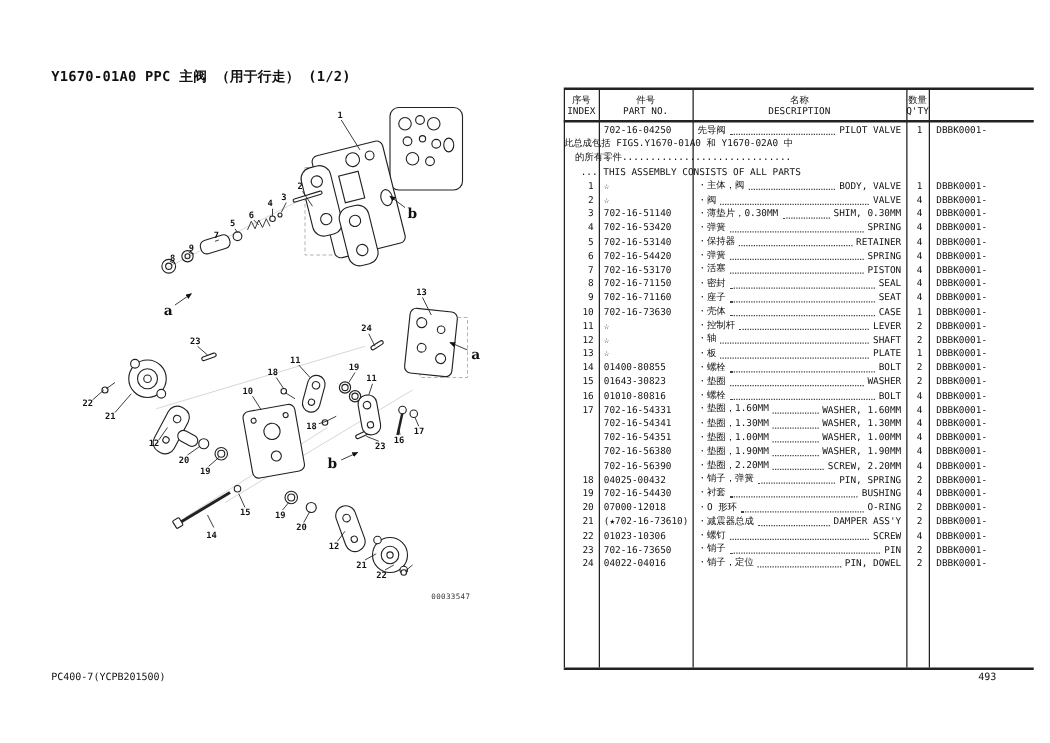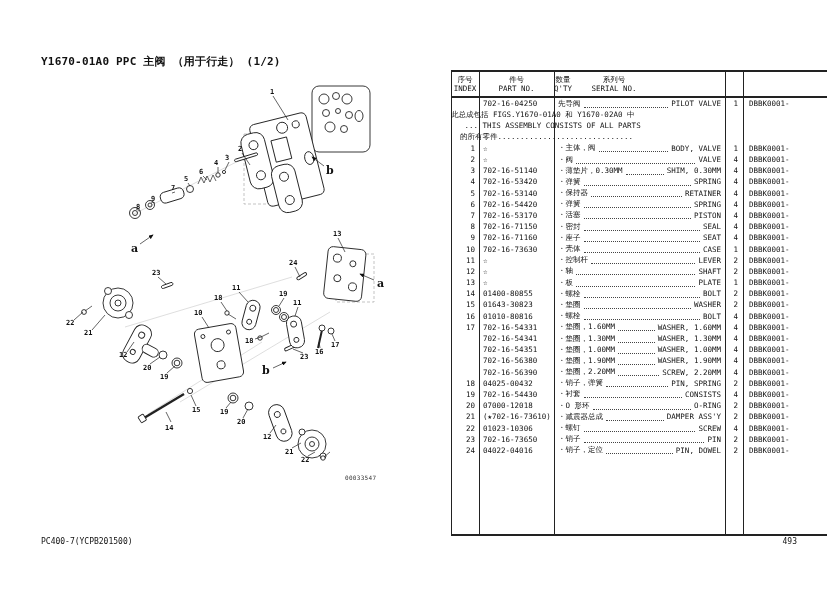--- a/index.html
+++ b/index.html
@@ -302,53 +302,53 @@
 
     <div class="thead">
       <div class="hcell hw-index">
         <span>序号</span>
         <span>INDEX</span>
       </div>
       <div class="hcell hw-part">
         <span>件号</span>
         <span>PART NO.</span>
       </div>
+      <div class="hcell hw-desc">
+        <span>名称</span>
+        <span>DESCRIPTION</span>
+      </div>
       <div class="hcell hw-qty">
         <span>数量</span>
         <span>Q'TY</span>
       </div>
-      <div class="hcell hw-serial">
-        <span>系列号</span>
-        <span>SERIAL NO.</span>
-      </div>
     </div>
 
     <div class="tbody" id="tbody">
     <div class="trow">
       <div class="c-index"></div>
       <div class="c-part">702-16-04250</div>
       <div class="c-desc">
         <span class="c-cn">先导阀</span>
         <span class="leader"></span>
         <span class="c-en">PILOT VALVE</span>
       </div>
       <div class="c-qty">1</div>
       <div class="c-serial">DBBK0001-</div>
     </div>
 
     <div class="trow note-row">
       <div class="note-text">此总成包括 FIGS.Y1670-01A0 和 Y1670-02A0 中</div>
     </div>
 
     <div class="trow note-row">
+      <div class="note-text">  的所有零件..............................</div>
+    </div>
+
+    <div class="trow note-row">
       <div class="note-text">   ... THIS ASSEMBLY CONSISTS OF ALL PARTS</div>
-    </div>
-
-    <div class="trow note-row">
-      <div class="note-text">  的所有零件..............................</div>
     </div>
 
 
     <div class="trow">
       <div class="c-index">1</div>
       <div class="c-part">☆</div>
       <div class="c-desc">
         <span class="c-cn">・主体，阀</span>
         <span class="leader"></span>
         <span class="c-en">BODY, VALVE</span>
@@ -608,21 +608,21 @@
       <div class="c-qty">2</div>
       <div class="c-serial">DBBK0001-</div>
     </div>
 
     <div class="trow">
       <div class="c-index">19</div>
       <div class="c-part">702-16-54430</div>
       <div class="c-desc">
         <span class="c-cn">・衬套</span>
         <span class="leader"></span>
-        <span class="c-en">CONSISTS</span>
+        <span class="c-en">BUSHING</span>
       </div>
       <div class="c-qty">4</div>
       <div class="c-serial">DBBK0001-</div>
     </div>
 
     <div class="trow">
       <div class="c-index">20</div>
       <div class="c-part">07000-12018</div>
       <div class="c-desc">
         <span class="c-cn">・O 形环</span>

